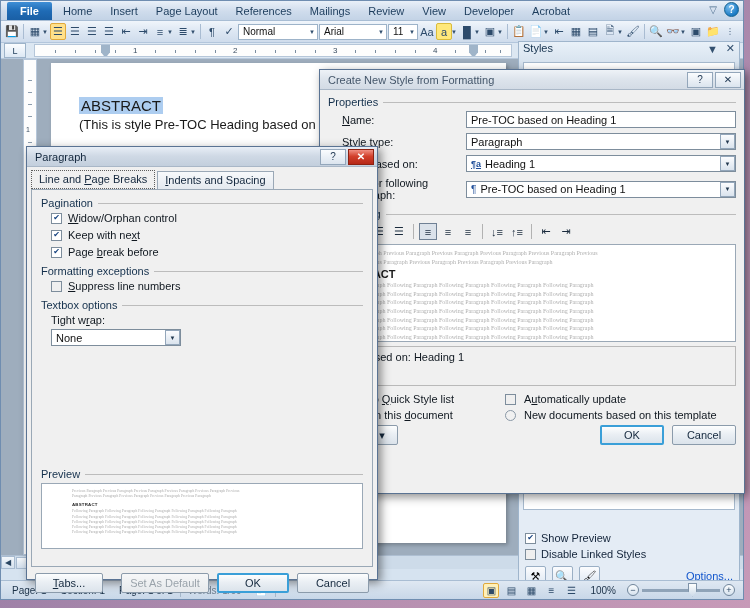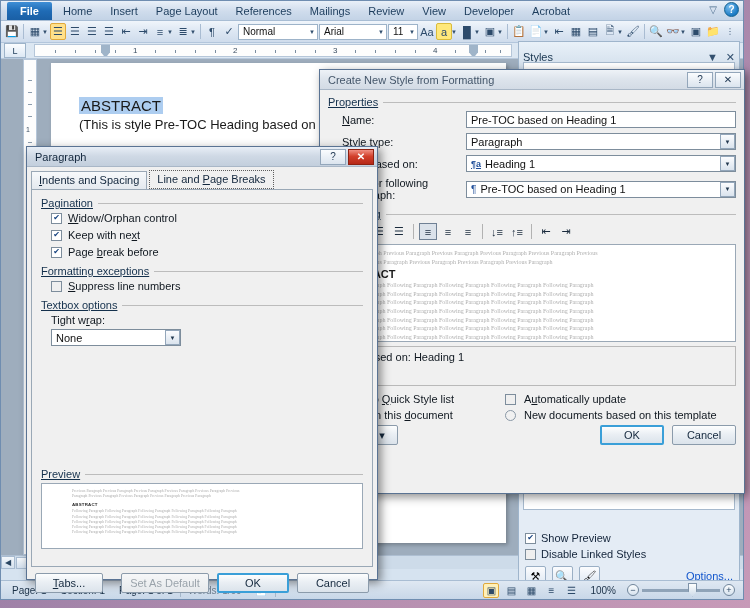--- a/index.html
+++ b/index.html
@@ -153,21 +153,21 @@
   }
 
   
   .styles-pane {
     position:absolute; right:3px; top:40px; width:222px; height:552px;
     background:#e4ecf5; border:1px solid #9fb5cc;
   }
   .styles-pane-hdr {
     height:31px; background:linear-gradient(180deg,#e9f1f9,#cfdcea);
     border-bottom:1px solid #aec1d6;
-    display:flex; align-items:center; padding:0 4px;
+    display:flex; align-items:flex-start; padding:0 4px;
     font-size:11px; color:#17344f;
   }
   .styles-pane-hdr .sp-actions { margin-left:auto; display:flex; gap:8px; align-items:center; color:#33506f; }
   .styles-list {
     position:absolute; left:4px; top:20px; right:4px; bottom:82px;
     background:#fff; border:1px solid #a6b9cd;
   }
   .styles-pane-footer {
     position:absolute; left:6px; right:6px; bottom:6px;
   }
@@ -246,21 +246,20 @@
     background:linear-gradient(180deg,#fafcfe,#dbe4ee); color:#223a55; border:1px solid #93a6ba; font-weight:normal;
   }
   .dlg-body { padding:6px 8px; }
 
   .group {
     position:relative; margin-bottom:7px;
   }
   .group-label {
     font-size:11px; color:#14304c; display:flex; align-items:center; gap:5px;
     margin-bottom:3px;
-    text-decoration:underline;
   }
   .group-label .rule { flex:1; height:1px; background:#bcbcbc; }
 
   .chk {
     width:11px;height:11px; background:#fff; border:1px solid #7d8d9c;
     display:inline-flex;align-items:center;justify-content:center;
     font-size:9px; color:#0a2a66; line-height:1;
   }
   .chk.off { background:#efefef; }
   .chk.checked::after { content:"\2714"; font-size:8px; color:#16427f; }
@@ -706,22 +705,22 @@
   <div class="dialog" id="paragraph-dialog">
     <div class="dlg-title">
       <span>Paragraph</span>
       <span class="dlg-title-btns">
         <span class="tbtn">?</span>
         <span class="tbtn close">✕</span>
       </span>
     </div>
 
     <div class="tabs-row">
+      <div class="tab active">Line and <span class="u">P</span>age Breaks</div>
       <div class="tab"><span class="u">I</span>ndents and Spacing</div>
-      <div class="tab active">Line and <span class="u">P</span>age Breaks</div>
     </div>
 
     <div class="tab-panel">
 
       <div class="group">
         <div class="group-label">
           <span>Pagination</span>
           <span class="rule"></span>
         </div>
         <div class="opt-row">

